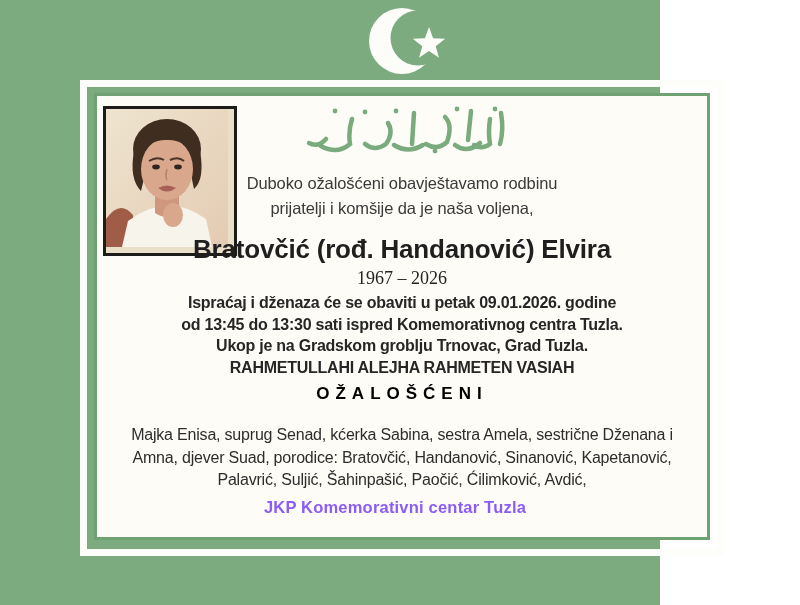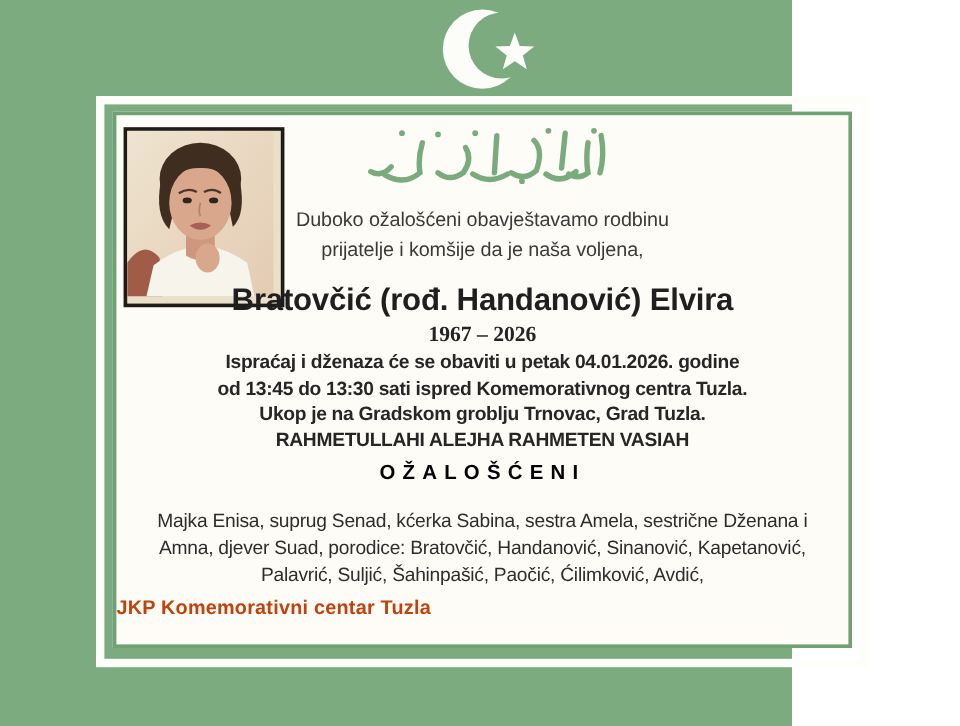--- a/index.html
+++ b/index.html
@@ -59,21 +59,21 @@
     color: #1F1F1F;
     letter-spacing: -0.2px;
     position: relative; left: 0;
     white-space: nowrap;
   }
   .life-years {
     margin-top: 3px;
     text-align: center;
     font-family: "Liberation Serif", "DejaVu Serif", serif;
     font-size: 18px;
-    font-weight: bold;
+    font-weight: normal;
     color: #242424;
   }
   .announce {
     margin-top: 3px;
     text-align: center;
     font-size: 16px;
     font-weight: bold;
     line-height: 21.5px;
     color: #262626;
     letter-spacing: -0.25px;
@@ -91,25 +91,25 @@
     margin-top: 20px;
     text-align: center;
     font-size: 16px;
     line-height: 22.5px;
     color: #2D2D2D;
     letter-spacing: -0.2px;
   }
   .mourners div { white-space: nowrap; }
   .card-footer {
     margin-top: 6px;
-    text-align: left;
+    text-align: center;
     padding-right: 14px;
     font-size: 16.5px;
     font-weight: bold;
-    color: #c2410c;
+    color: #8b5cf6;
     letter-spacing: 0.2px;
   }
 </style>
 </head>
 <body>
 
 <div class="stage">
 
   <div class="crescent-wrap">
     <svg width="100" height="80" viewBox="0 0 100 80" xmlns="http://www.w3.org/2000/svg">
@@ -166,28 +166,28 @@
         <ellipse cx="50" cy="58" rx="3.8" ry="2.4" fill="#2F241E"></ellipse>
         <ellipse cx="72" cy="58" rx="3.8" ry="2.4" fill="#2F241E"></ellipse>
         <path d="M61 60 q-2 8 0 11" stroke="#B98268" stroke-width="1.5" fill="none"></path>
         <path d="M52 79 q9 -5 18 0 q-9 7 -18 0 Z" fill="#A85F55"></path>
         <ellipse cx="67" cy="106" rx="10" ry="12" fill="#D9A78C"></ellipse>
       </svg>
     </div>
 
     <div class="intro">
       <div>Duboko ožalošćeni obavještavamo rodbinu</div>
-      <div>prijatelje i komšije da je naša voljena,</div>
+      <div>prijatelji i komšije da je naša voljena,</div>
     </div>
 
     <h1 class="deceased-name">Bratovčić (rođ. Handanović) Elvira</h1>
     <div class="life-years">1967 – 2026</div>
 
     <div class="announce">
-      <div>Ispraćaj i dženaza će se obaviti u petak 04.01.2026. godine</div>
+      <div>Ispraćaj i dženaza će se obaviti u petak 09.01.2026. godine</div>
       <div>od 13:45 do 13:30 sati ispred Komemorativnog centra Tuzla.</div>
       <div>Ukop je na Gradskom groblju Trnovac, Grad Tuzla.</div>
       <div>RAHMETULLAHI ALEJHA RAHMETEN VASIAH</div>
     </div>
 
     <div class="mourners-heading">OŽALOŠĆENI</div>
     <div class="mourners">
       <div>Majka Enisa, suprug Senad, kćerka Sabina, sestra Amela, sestrične Dženana i</div>
       <div>Amna, djever Suad, porodice: Bratovčić, Handanović, Sinanović, Kapetanović,</div>
       <div>Palavrić, Suljić, Šahinpašić, Paočić, Ćilimković, Avdić,</div>

